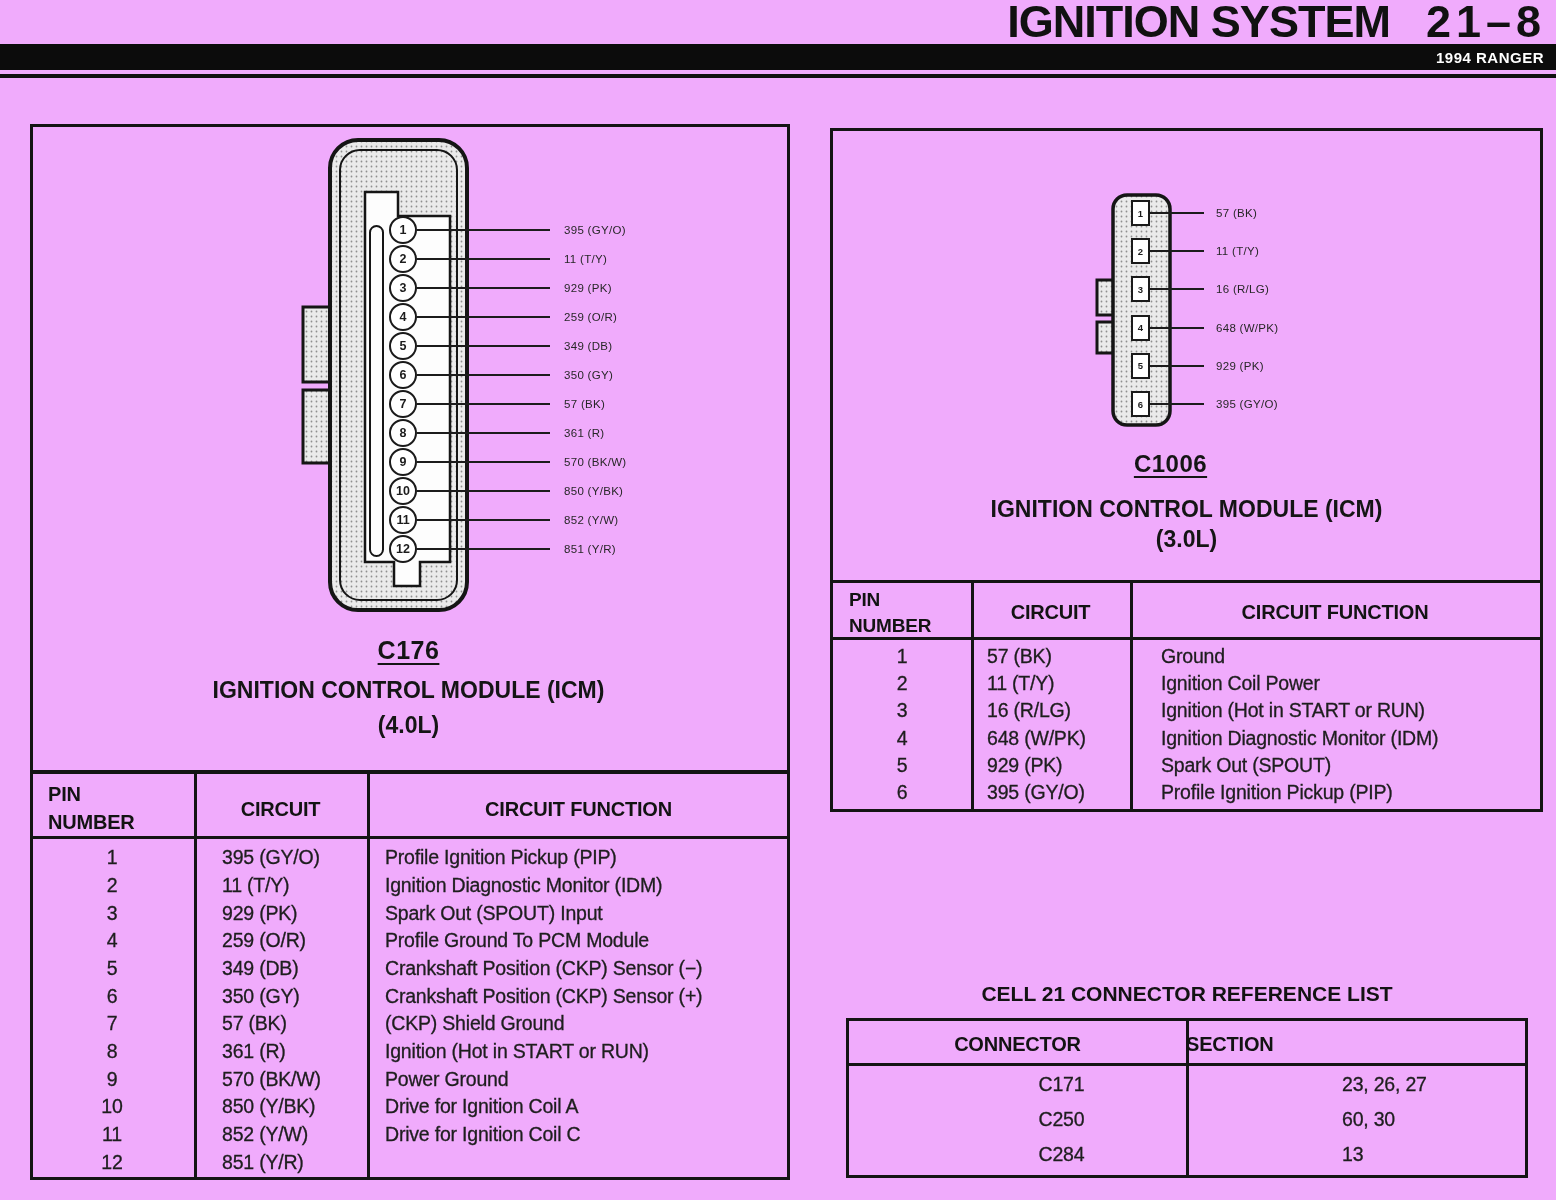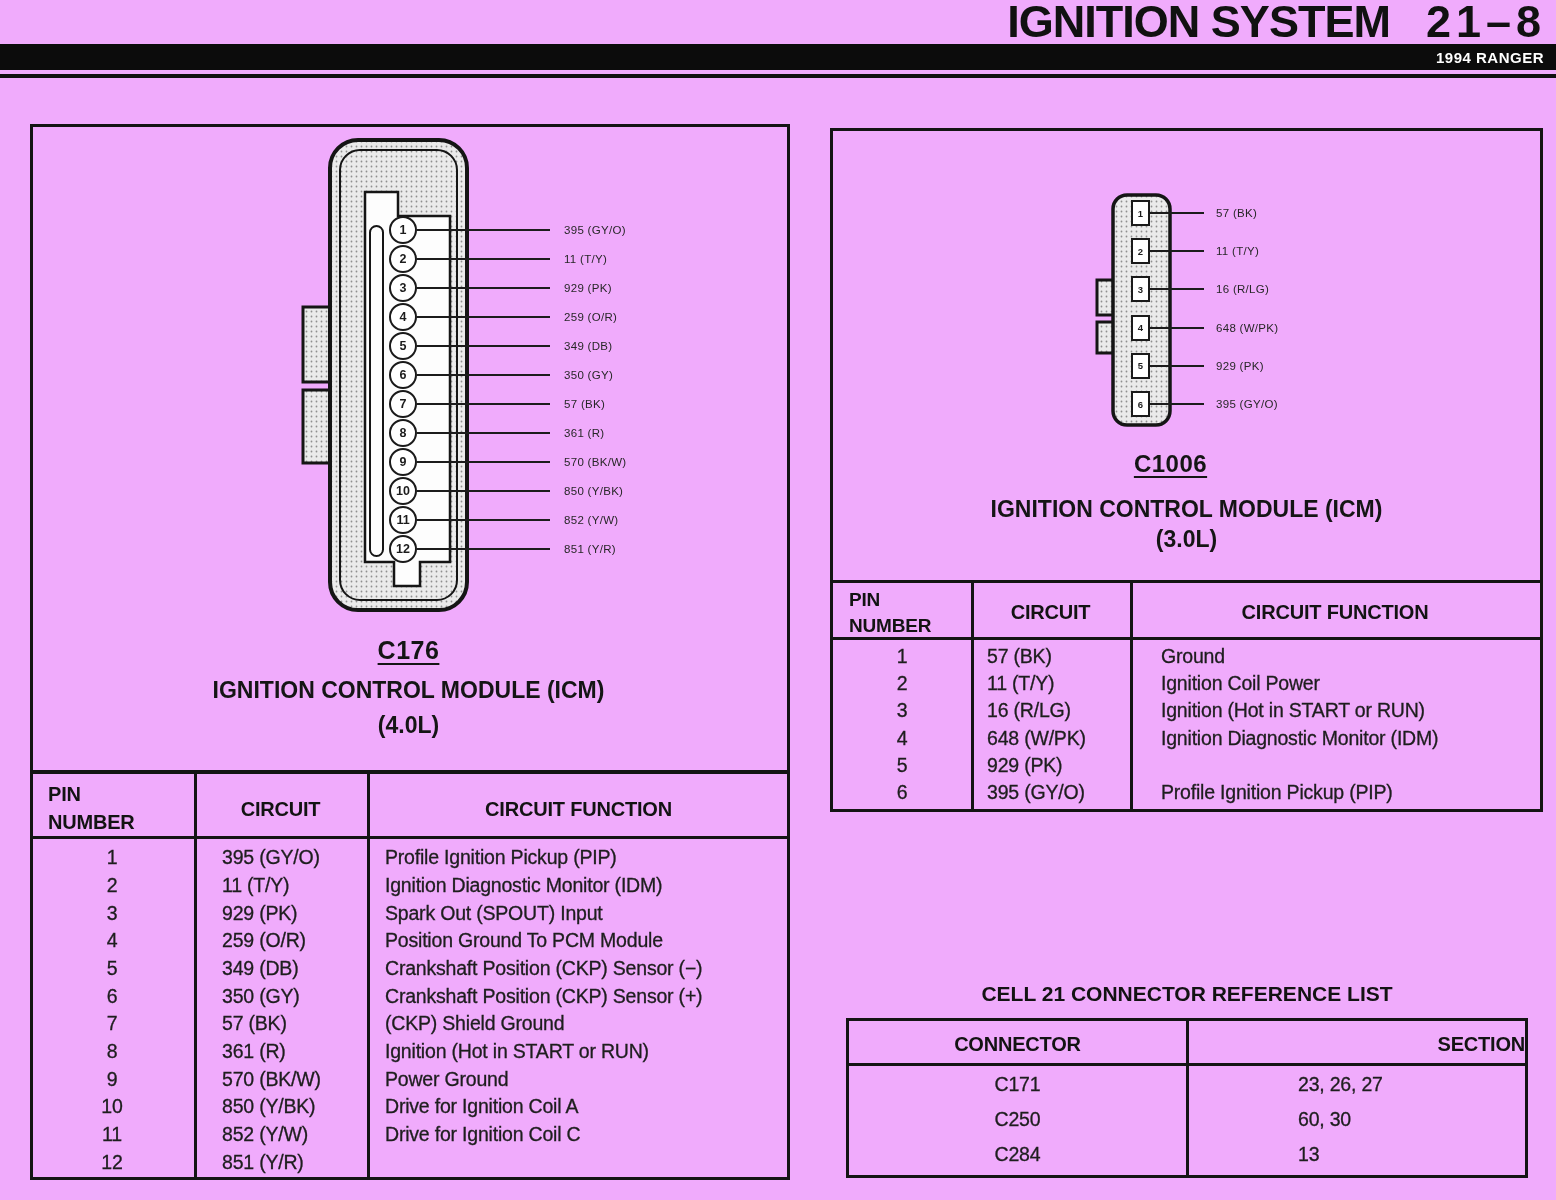--- a/index.html
+++ b/index.html
@@ -94,23 +94,23 @@
   .c1006-table .td-func{flex:1;box-sizing:border-box;padding-left:31px;}
 
   
   .ref-title{position:absolute;left:846px;top:982px;width:682px;text-align:center;
              font-weight:bold;font-size:21px;color:#131313;}
   .ref-table{position:absolute;left:846px;top:1018px;width:682px;height:160px;
              border:3px solid #141414;box-sizing:border-box;}
   .ref-table .d1{left:337px;}
   .ref-table .thead{top:4px;height:38px;}
   .ref-table .th-conn{width:337px;text-align:center;align-self:center;}
-  .ref-table .th-sect{flex:1;text-align:right;align-self:center;}
+  .ref-table .th-sect{flex:1;text-align:left;align-self:center;}
   .ref-table .hrule{top:42px;}
-  .ref-table .tbody{top:46px;bottom:3px;}
+  .ref-table .tbody{top:46px;bottom:3px;margin-left:44px;}
   .ref-table .td-conn{width:337px;text-align:center;}
   .ref-table .td-sect{flex:1;box-sizing:border-box;padding-left:112px;}
 </style>
 </head>
 <body>
 
 <div class="page">
 
   <div class="page-title">
     <span>IGNITION SYSTEM</span><span class="page-num">21–8</span>
@@ -244,21 +244,21 @@
 
         <div class="trow" style="--i: 2;">
           <div class="td td-pin">3</div>
           <div class="td td-circuit">929 (PK)</div>
           <div class="td td-func">Spark Out (SPOUT) Input</div>
         </div>
 
         <div class="trow" style="--i: 3;">
           <div class="td td-pin">4</div>
           <div class="td td-circuit">259 (O/R)</div>
-          <div class="td td-func">Position Ground To PCM Module</div>
+          <div class="td td-func">Profile Ground To PCM Module</div>
         </div>
 
         <div class="trow" style="--i: 4;">
           <div class="td td-pin">5</div>
           <div class="td td-circuit">349 (DB)</div>
           <div class="td td-func">Crankshaft Position (CKP) Sensor (−)</div>
         </div>
 
         <div class="trow" style="--i: 5;">
           <div class="td td-pin">6</div>
@@ -391,20 +391,21 @@
 
         <div class="trow" style="--i: 3;">
           <div class="td td-pin">4</div>
           <div class="td td-circuit">648 (W/PK)</div>
           <div class="td td-func">Ignition Diagnostic Monitor (IDM)</div>
         </div>
 
         <div class="trow" style="--i: 4;">
           <div class="td td-pin">5</div>
           <div class="td td-circuit">929 (PK)</div>
+          <div class="td td-func">Spark Out (SPOUT)</div>
         </div>
 
         <div class="trow" style="--i: 5;">
           <div class="td td-pin">6</div>
           <div class="td td-circuit">395 (GY/O)</div>
           <div class="td td-func">Profile Ignition Pickup (PIP)</div>
         </div>
       </div>
   </div>
 

